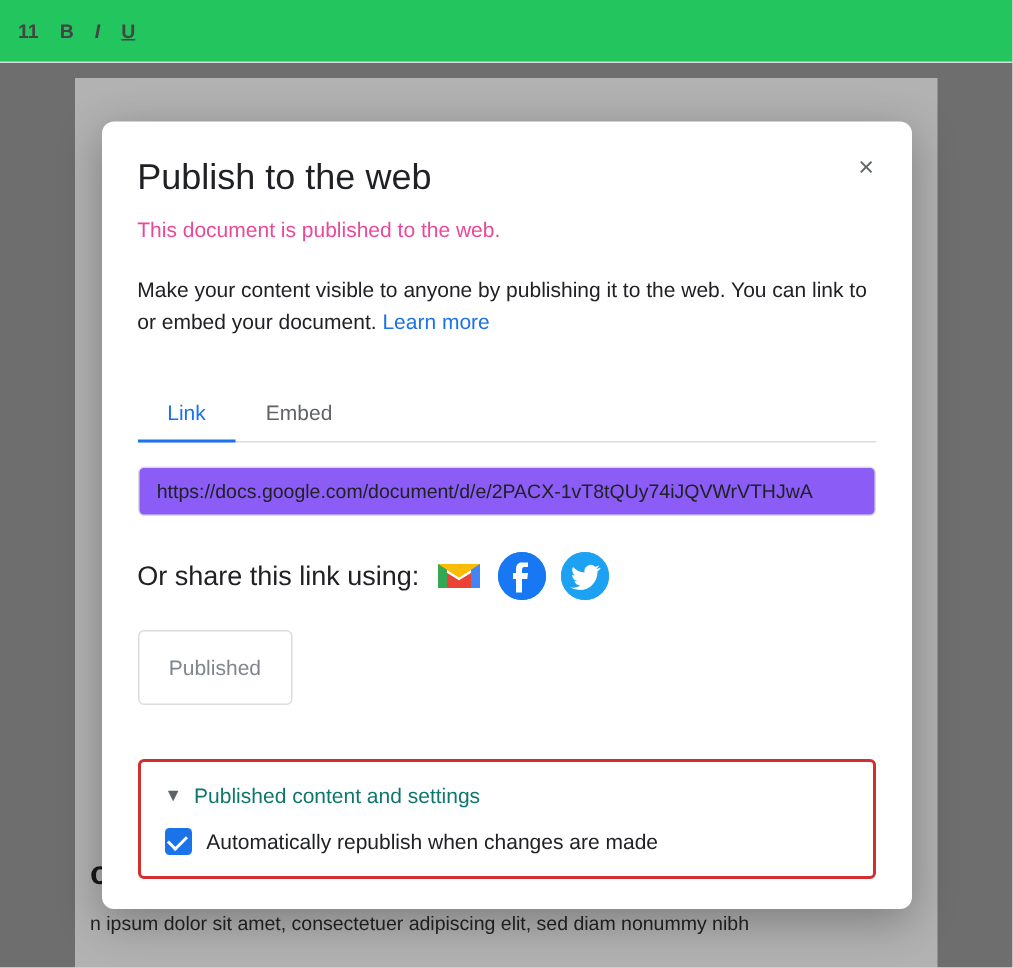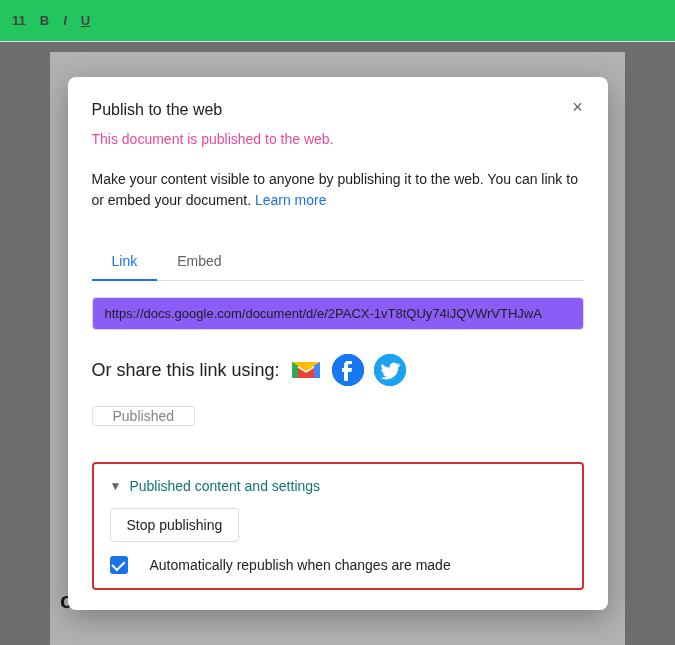--- a/index.html
+++ b/index.html
@@ -84,21 +84,21 @@
     .dialog {
       background: white;
       border-radius: 8px;
       box-shadow: 0 8px 30px rgba(0,0,0,0.3);
       width: 540px;
       padding: 24px 24px 20px 24px;
       position: relative;
     }
 
     .dialog-title {
-      font-size: 16px;
+      font-size: 24px;
       font-weight: 400;
       color: #202124;
       margin-bottom: 12px;
     }
 
     .close-btn {
       position: absolute;
       top: 16px;
       right: 16px;
       background: none;
@@ -200,21 +200,21 @@
     }
     .share-twitter {
       background: #1da1f2;
       color: white;
     }
 
     
     .published-btn {
       border: 1px solid #dadce0;
       border-radius: 4px;
-      padding: 1px 20px;
+      padding: 16px 20px;
       font-size: 14px;
       color: #80868b;
       background: white;
       cursor: default;
       margin-bottom: 36px;
     }
 
     
     .settings-section {
       border: 2px solid #d32f2f;
@@ -245,21 +245,21 @@
       font-size: 14px;
       color: #202124;
       background: white;
       cursor: pointer;
       margin-bottom: 14px;
     }
 
     .checkbox-row {
       display: flex;
       align-items: center;
-      gap: 22px;
+      gap: 10px;
     }
     .checkbox-custom {
       width: 18px;
       height: 18px;
       background: #1a73e8;
       border-radius: 3px;
       display: flex;
       align-items: center;
       justify-content: center;
       cursor: pointer;
@@ -286,20 +286,21 @@
   <div class="bg-toolbar">
     <span class="bg-toolbar-item">11</span>
     <span class="bg-toolbar-item">B</span>
     <span class="bg-toolbar-item" style="font-style:italic">I</span>
     <span class="bg-toolbar-item" style="text-decoration:underline">U</span>
   </div>
   <div class="bg-doc-content">
     <div class="bg-white-page">
       <div class="bg-page-text">
         <div class="bg-page-heading">oduc</div>
+        <span>n ipsum dolor sit amet, consectetuer adipiscing elit, sed diam nonummy nibh</span>
       </div>
     </div>
   </div>
 </div>
 
 <div class="overlay">
   <div class="dialog">
 
     <h2 class="dialog-title">Publish to the web</h2>
 
@@ -364,21 +365,20 @@
       <button class="published-btn">Published</button>
     </div>
 
     
     <div class="settings-section">
       <div class="settings-header">
         <span class="chevron-icon">▼</span>
         <span class="settings-header-text">Published content and settings</span>
       </div>
 
-      <button class="stop-btn">Stop publishing</button>
 
       <div class="checkbox-row">
         <div class="checkbox-custom"></div>
         <label class="checkbox-label">Automatically republish when changes are made</label>
       </div>
     </div>
 
   </div>
 </div>
 

